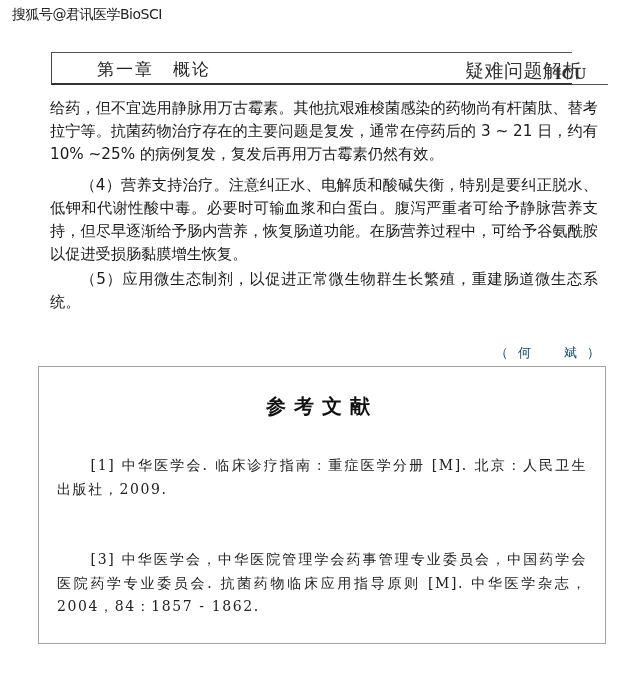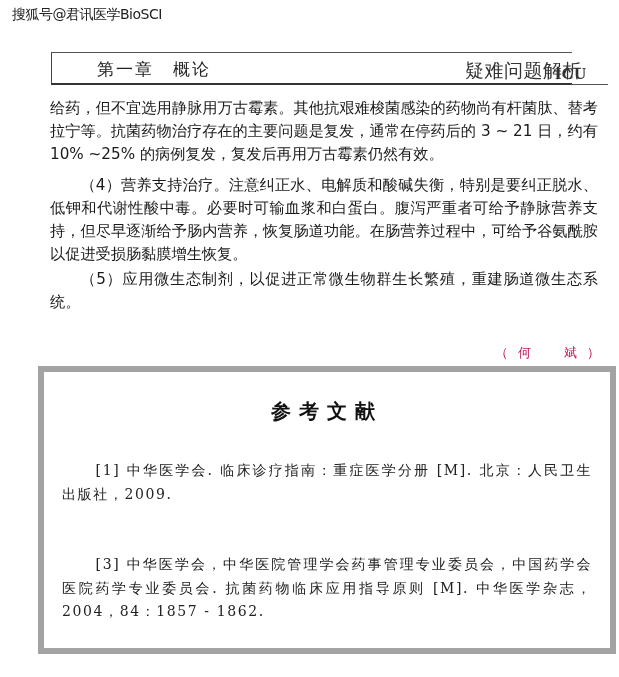--- a/index.html
+++ b/index.html
@@ -32,26 +32,26 @@
     position:absolute; left:465px; top:58px; font-size:19px;
     font-family:"DejaVu Sans", sans-serif; color:#333; letter-spacing:0.5px;
   }
   .para {
     position:absolute; left:50px; width:548px;
     font-size:15.2px; line-height:23px; color:#1a1a1a;
     text-align:justify; font-family:"DejaVu Sans", sans-serif;
   }
   .para.indent { text-indent:2em; }
   .author {
-    position:absolute; left:495px; top:344px; font-size:13px; color:#be185d;
+    position:absolute; left:495px; top:344px; font-size:13px; color:#0c4a6e;
     letter-spacing:10px;
   }
   .refbox {
     position:absolute; left:38px; top:366px; width:566px; height:276px;
-    border:6px solid #a3a3a3;
+    border:1px solid #a3a3a3;
   }
   .ref-title {
     position:absolute; left:0; right:0; top:26px; text-align:center;
     font-size:20px; font-weight:bold; letter-spacing:8px;
     font-family:"DejaVu Sans", sans-serif; color:#111;
   }
   .ref {
     position:absolute; left:18px; width:530px; font-size:14px; line-height:23.5px;
     text-indent:2.4em; letter-spacing:1.6px; color:#222;
     font-family:"DejaVu Serif", serif; text-align:justify;

